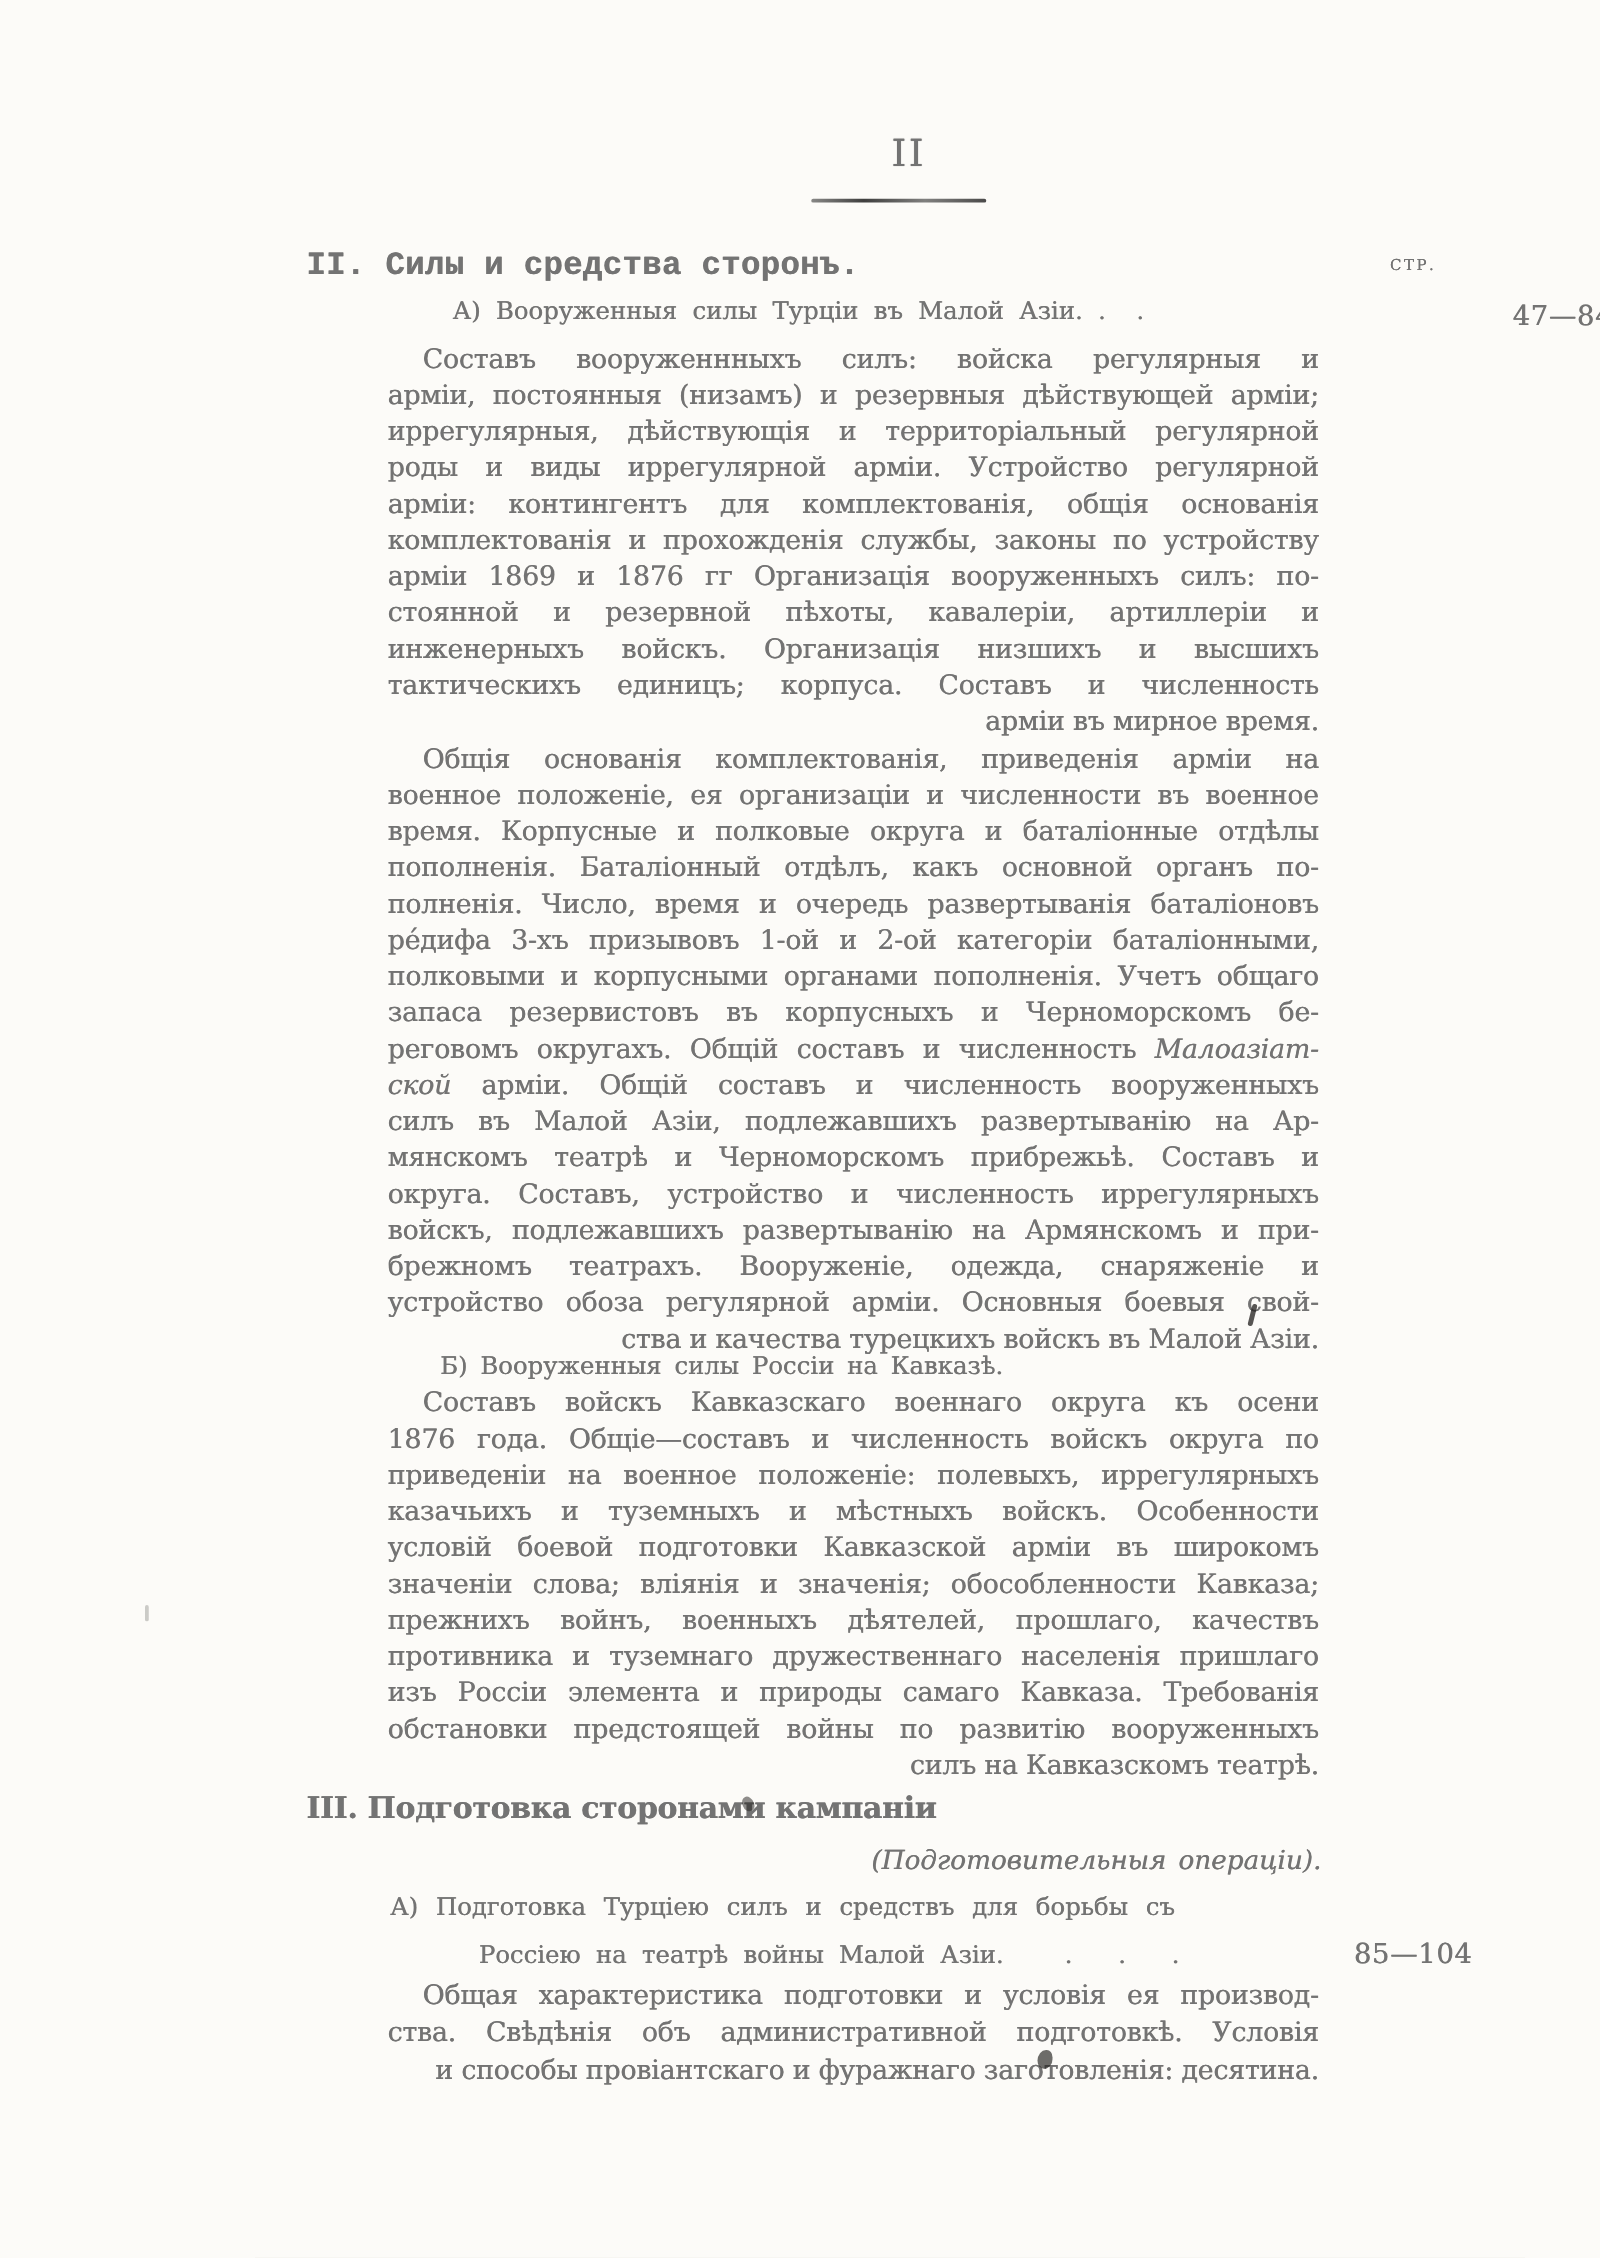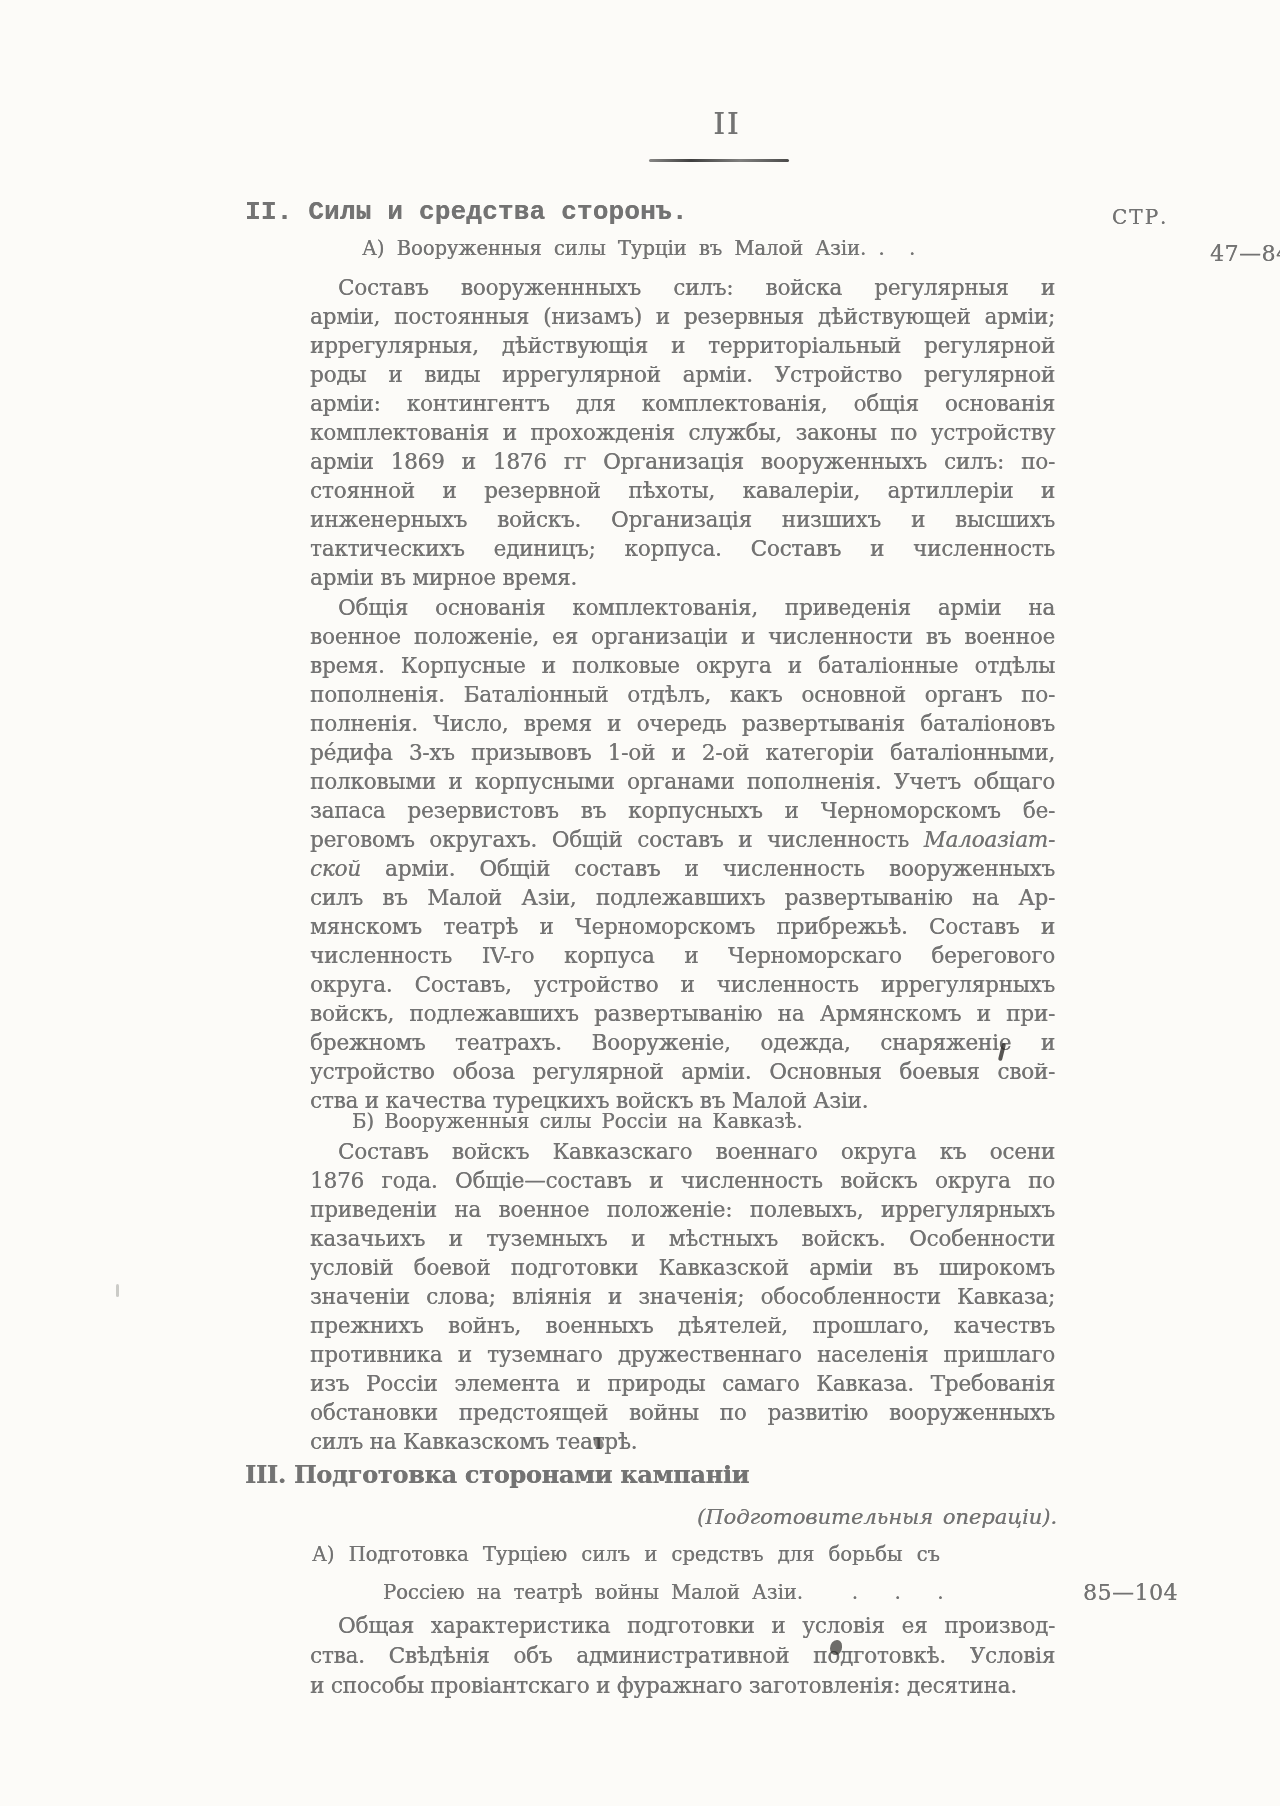--- a/index.html
+++ b/index.html
@@ -21,42 +21,42 @@
     text-align: center; font-size: 30px; letter-spacing: 2px;
     text-shadow: 0 0 0.6px rgba(25,25,25,.7);
   }
   .pagenum-rule {
     position: absolute; top: 159px; left: 649px; width: 140px; height: 3px;
     background: linear-gradient(90deg, rgba(40,40,40,.55), rgba(30,30,30,.85) 30%, rgba(45,45,45,.6) 65%, rgba(30,30,30,.8));
     border-radius: 2px;
   }
   .col-label {
     position: absolute; top: 205px; left: 1112px;
-    font-size: 20px; letter-spacing: 2px;
+    font-size: 12px; letter-spacing: 2px;
     text-shadow: 0 0 0.5px rgba(25,25,25,.6);
   }
   
   .content {
     position: absolute; top: 195px; left: 245px; width: 812px;
     text-shadow: 0.35px 0 0.45px rgba(28,26,24,.55);
   }
   .block { position: relative; }
   .heading {
     font-weight: bold; font-size: 26px; line-height: 34px;
     letter-spacing: 0.2px; white-space: pre;
   }
   .entry {
     font-size: 19.5px; line-height: 34px; word-spacing: 6px; white-space: pre;
   }
   .subtitle {
     font-style: italic; font-size: 21px; line-height: 30px;
     word-spacing: 3px; white-space: pre; text-align: right;
   }
   .paragraph { width: 745px; margin-left: 65px; font-size: 21.5px; line-height: 29px; letter-spacing: -0.2px; }
-  .ln { height: 29px; overflow: visible; }
+  .ln { height: 29px; overflow: visible; text-align: right; }
   .ln.just { text-align: justify; text-align-last: justify; }
   .ln.indent { text-indent: 28px; }
   .it { font-style: italic; }
   .pages {
     position: absolute; left: 848px; top: 5px;
     font-size: 22px; word-spacing: normal; letter-spacing: 0.5px; white-space: pre;
   }
   
   [data-name="section-ii-heading"]        { margin: 0; font-family: Liberation Mono, monospace; }
   [data-name="entry-turkey-forces"]       { margin: 3px 0 0 117px; }
@@ -108,21 +108,20 @@
         <div class="ln just" data-name="text-line"><span>время. Корпусные и полковые округа и баталіонные отдѣлы</span></div>
         <div class="ln just" data-name="text-line"><span>пополненія. Баталіонный отдѣлъ, какъ основной органъ по-</span></div>
         <div class="ln just" data-name="text-line"><span>полненія. Число, время и очередь развертыванія баталіоновъ</span></div>
         <div class="ln just" data-name="text-line"><span>ре́дифа 3-хъ призывовъ 1-ой и 2-ой категоріи баталіонными,</span></div>
         <div class="ln just" data-name="text-line"><span>полковыми и корпусными органами пополненія. Учетъ общаго</span></div>
         <div class="ln just" data-name="text-line"><span>запаса резервистовъ въ корпусныхъ и Черноморскомъ бе-</span></div>
         <div class="ln just" data-name="text-line"><span>реговомъ округахъ. Общій составъ и численность </span><span class="it">Малоазіат-</span></div>
         <div class="ln just" data-name="text-line"><span class="it">ской</span><span> арміи. Общій составъ и численность вооруженныхъ</span></div>
         <div class="ln just" data-name="text-line"><span>силъ въ Малой Азіи, подлежавшихъ развертыванію на Ар-</span></div>
         <div class="ln just" data-name="text-line"><span>мянскомъ театрѣ и Черноморскомъ прибрежьѣ. Составъ и</span></div>
-        <div class="ln just" data-name="text-line"><span>численность IV-го корпуса и Черноморскаго берегового</span></div>
         <div class="ln just" data-name="text-line"><span>округа. Составъ, устройство и численность иррегулярныхъ</span></div>
         <div class="ln just" data-name="text-line"><span>войскъ, подлежавшихъ развертыванію на Армянскомъ и при-</span></div>
         <div class="ln just" data-name="text-line"><span>брежномъ театрахъ. Вооруженіе, одежда, снаряженіе и</span></div>
         <div class="ln just" data-name="text-line"><span>устройство обоза регулярной арміи. Основныя боевыя свой-</span></div>
         <div class="ln" data-name="text-line"><span>ства и качества турецкихъ войскъ въ Малой Азіи.</span></div>
       </div>
       <div class="block entry" data-name="entry-russia-forces"><span class="btext" data-name="entry-russia-forces-text">Б) Вооруженныя силы Россіи на Кавказѣ.</span></div>
       <div class="block paragraph" data-name="para-caucasus-troops">
         <div class="ln just indent" data-name="text-line"><span>Составъ войскъ Кавказскаго военнаго округа къ осени</span></div>
         <div class="ln just" data-name="text-line"><span>1876 года. Общіе—составъ и численность войскъ округа по</span></div>

